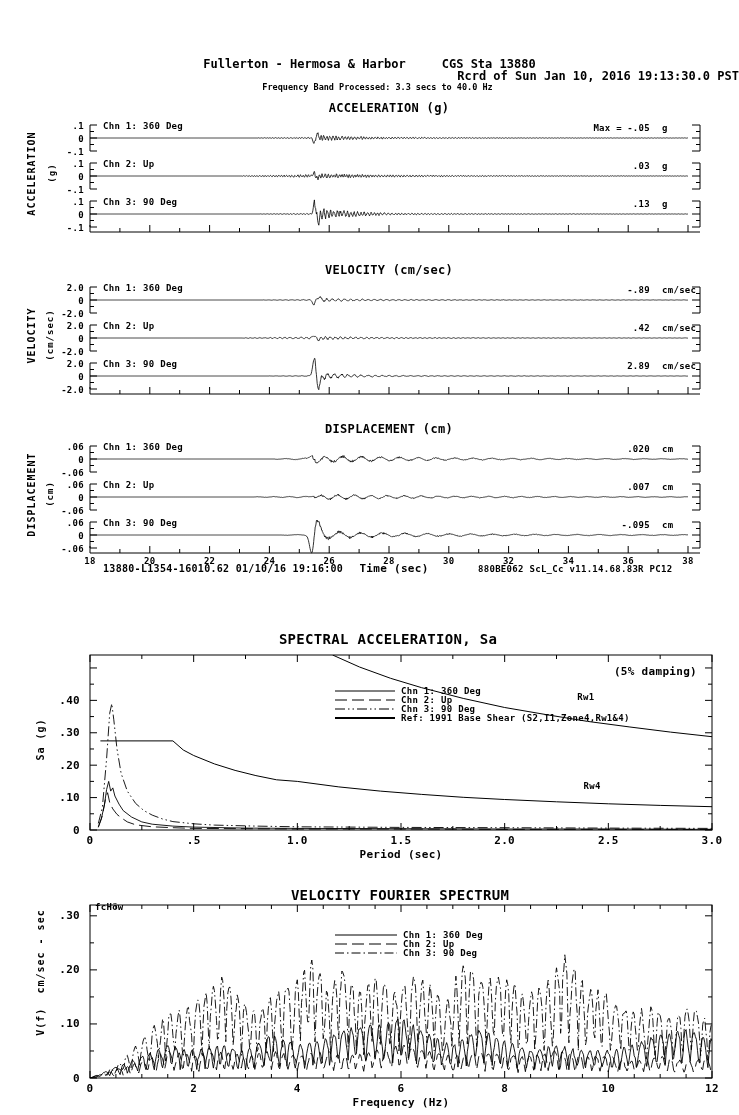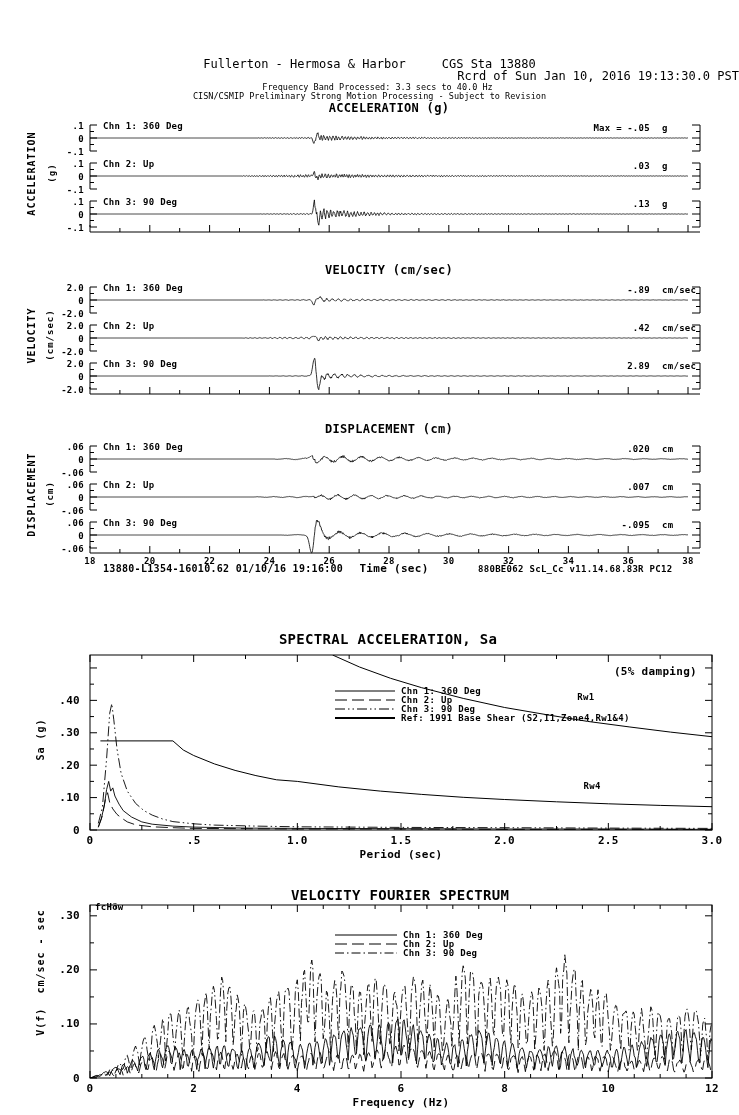--- a/index.html
+++ b/index.html
@@ -1,36 +1,35 @@
 <!DOCTYPE html>
 <html><head>
 <meta charset="utf-8">
 <style>
   html,body{margin:0;padding:0;background:#fff;}
   #page{position:relative;width:739px;height:1115px;background:#fff;overflow:hidden;
         font-family:"DejaVu Sans Mono",monospace;color:#000;}
-  .hdr{position:absolute;left:0;width:739px;text-align:center;white-space:pre;font-weight:normal;}
+  .hdr{position:absolute;left:0;width:739px;text-align:center;white-space:pre;font-weight:bold;}
   .hdr1{top:58px;font-size:12px;line-height:12px;}
   .hdr2{top:70px;font-size:12px;line-height:12px;text-align:right;}
   .hdr3{top:83px;font-size:8.5px;line-height:9px;padding-left:8px;}
   .hdr4{top:92px;font-size:8.5px;line-height:9px;}
   .vlab{position:absolute;font-weight:bold;text-align:center;white-space:pre;
         transform:rotate(-90deg);letter-spacing:1px;}
   svg{position:absolute;left:0;}
   svg text{font-family:"DejaVu Sans Mono",monospace;font-weight:bold;fill:#000;letter-spacing:0.3px;}
 </style>
 </head>
 <body>
 
 <div id="page">
 
   <div class="hdr hdr1">Fullerton - Hermosa &amp; Harbor     CGS Sta 13880</div>
   <div class="hdr hdr2">Rcrd of Sun Jan 10, 2016 19:13:30.0 PST</div>
   <div class="hdr hdr3">Frequency Band Processed: 3.3 secs to 40.0 Hz</div>
-  <div class="hdr hdr4">CISN/CSMIP Preliminary Strong Motion Processing - Subject to Revision</div>
 
   <div class="vlab" style="left:-29px;top:168px;width:120px;font-size:10px;">ACCELERATION</div>
   <div class="vlab" style="left:27px;top:168px;width:50px;font-size:9px;">(g)</div>
   <div class="vlab" style="left:-29px;top:330px;width:120px;font-size:10px;">VELOCITY</div>
   <div class="vlab" style="left:10px;top:330px;width:80px;font-size:9px;">(cm/sec)</div>
   <div class="vlab" style="left:-34px;top:489px;width:130px;font-size:10px;">DISPLACEMENT</div>
   <div class="vlab" style="left:20px;top:489px;width:60px;font-size:9px;">(cm)</div>
   <div class="vlab" style="left:0px;top:734px;width:80px;font-size:10px;">Sa (g)</div>
   <div class="vlab" style="left:-40px;top:967px;width:160px;font-size:10px;">V(f)  cm/sec - sec</div>
 

